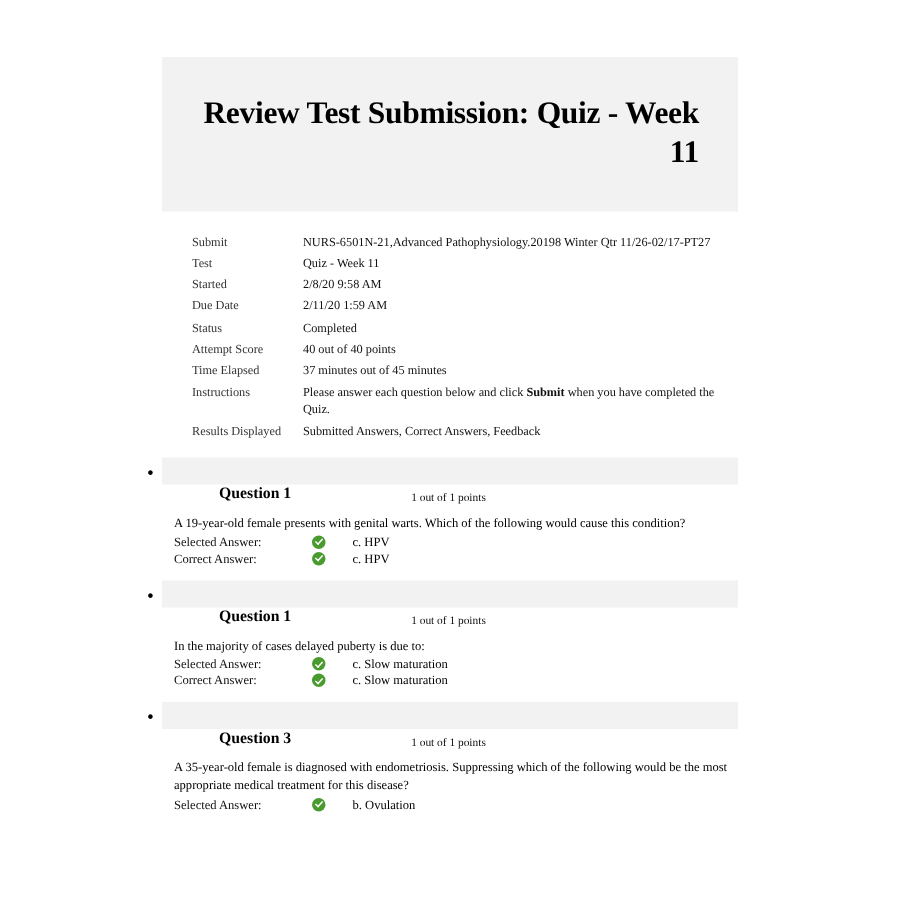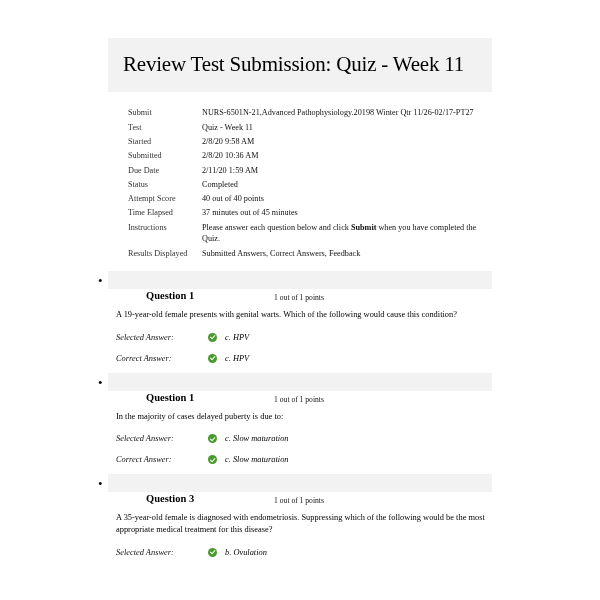--- a/index.html
+++ b/index.html
@@ -25,26 +25,27 @@
     left: 108px;
     top: 38px;
     width: 384px;
   }
   .title-band {
     background: #f2f2f2;
     padding: 12px 14px 14px 14px;
     box-sizing: border-box;
   }
   .title-band h1 {
-    margin: 1px;
+    margin: 12px;
     font-family: "Liberation Serif", serif;
     font-size: 21px;
-    font-weight: normal;
+    font-weight: bold;
     line-height: 1.25;
     letter-spacing: -0.2px;
+    text-align: right;
   }
   .meta {
     margin-top: 14px;
     padding-left: 20px;
     font-size: 8.2px;
     line-height: 1.45;
   }
   .meta table {
     border-collapse: collapse;
     width: 100%;
@@ -95,33 +96,32 @@
     font-size: 8.4px;
     line-height: 1.4;
     margin-top: 7px;
     padding-left: 8px;
     padding-right: 4px;
   }
   .ans-row {
     display: flex;
     align-items: flex-start;
     font-size: 8.4px;
-    margin-top: 12px;
+    margin-top: 2px;
     padding-left: 8px;
-    font-style: italic;
   }
   .ans-label {
     width: 92px;
     flex: 0 0 92px;
     color: #111;
   }
   .ans-value {
     display: flex;
     align-items: center;
-    gap: 8px;
+    gap: 18px;
   }
   .check {
     display: inline-block;
     width: 9px;
     height: 9px;
     border-radius: 50%;
     background: #4a9b2f;
     position: relative;
     flex: 0 0 9px;
   }
@@ -157,24 +157,20 @@
           </tr>
           <tr>
             <td class="label">Test</td>
             <td class="value">Quiz - Week 11</td>
           </tr>
           <tr>
             <td class="label">Started</td>
             <td class="value">2/8/20 9:58 AM</td>
           </tr>
           <tr>
-            <td class="label">Submitted</td>
-            <td class="value">2/8/20 10:36 AM</td>
-          </tr>
-          <tr>
             <td class="label">Due Date</td>
             <td class="value">2/11/20 1:59 AM</td>
           </tr>
           <tr>
             <td class="label">Status</td>
             <td class="value">Completed</td>
           </tr>
           <tr>
             <td class="label">Attempt Score</td>
             <td class="value">40 out of 40 points</td>

